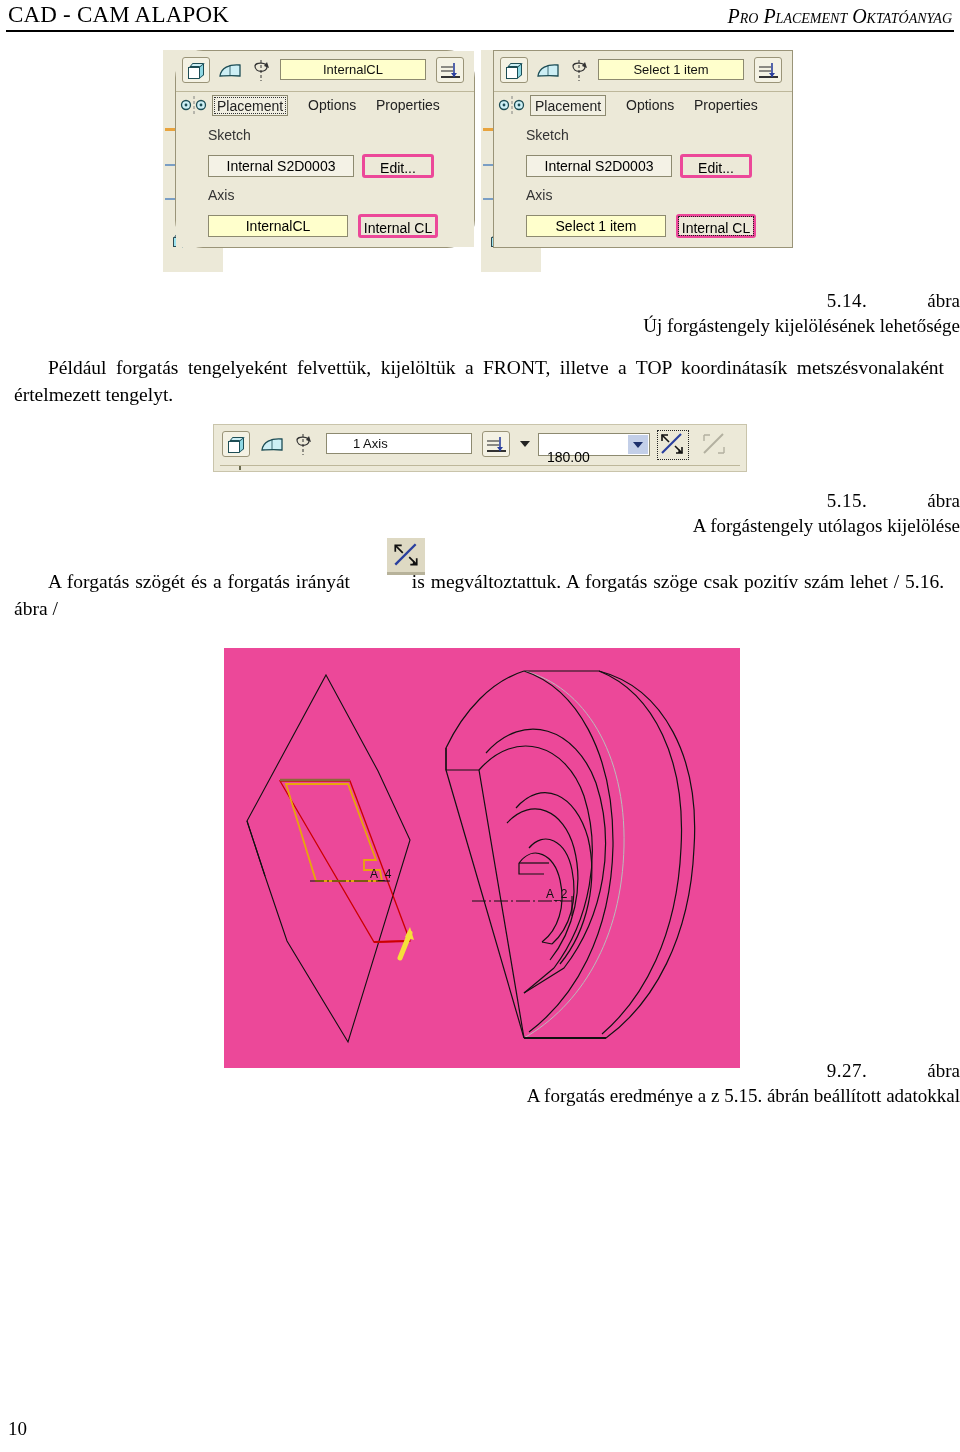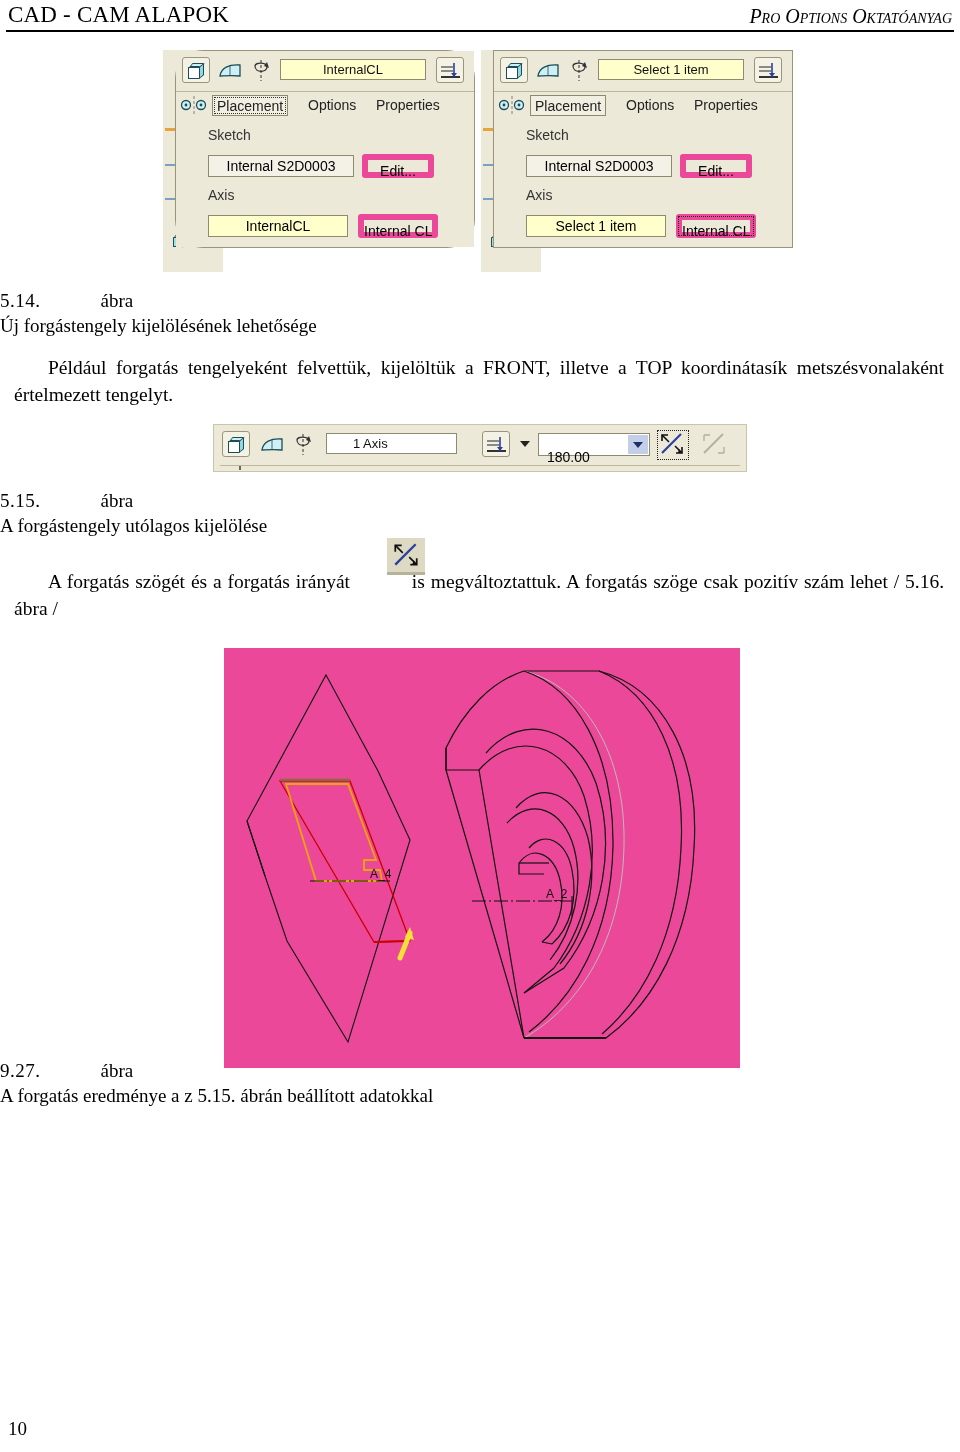--- a/index.html
+++ b/index.html
@@ -274,34 +274,34 @@
     border: 1px solid #8d8a70;
   }
   .btn3d {
     position: absolute;
     height: 24px;
     line-height: 22px;
     box-sizing: border-box;
     font-size: 14px;
     text-align: center;
     background: #ece9d8;
-    border: 6px solid #ec4899;
+    border: 3px solid #ec4899;
     border-radius: 3px;
     white-space: nowrap;
   }
   .btn3d.focus {
     outline: 1px dotted #222;
     outline-offset: -3px;
   }
 
   
   .caption {
     position: absolute;
     width: 960px;
-    text-align: left;
+    text-align: right;
     font-family: "Liberation Serif", serif;
     font-size: 19px;
     line-height: 25px;
   }
   .caption .num { letter-spacing: 0.5px; }
   .caption .gap { display: inline-block; width: 60px; }
 
   .para {
     position: absolute;
     font-family: "Liberation Serif", serif;
@@ -407,21 +407,21 @@
     left: 8px; top: 1418px;
     font-family: "Liberation Serif", serif;
     font-size: 19px;
   }
 </style>
 </head>
 <body>
 
 <div class="page-header">
   <div class="hdr-left">CAD - CAM ALAPOK</div>
-  <div class="hdr-right">Pro Options Oktatóanyag</div>
+  <div class="hdr-right">Pro Placement Oktatóanyag</div>
   <div class="hdr-rule"></div>
 </div>
 
 <div class="shot1">
 
   <div class="tree l">
     <div class="tree-orange"></div>
     <div class="tree-node" style="left:12px; top:86px;">
       <i style="left:0px; top:0px;"></i>
         <i style="left:9px; top:4px;"></i>
@@ -626,21 +626,21 @@
     <span class="ico-rev">
       <svg width="20" height="21" viewBox="0 0 20 21">
         <path d="M9 0 L9 21" stroke="#333" stroke-width="1" stroke-dasharray="3,2"></path>
         <path d="M3 6 C3 2, 15 2, 15 7" stroke="#333" stroke-width="1.4" fill="none"></path>
         <path d="M15 2 L17 8 L12 6 Z" fill="#333"></path>
         <path d="M3 6 C3 13, 15 13, 15 7" stroke="#333" stroke-width="1.2" fill="none"></path>
       </svg>
     </span>
   </div>
 
-  <div class="tb-field" style="left:112px; width:131px; background:#fff; text-align:left; padding-left:26px;">1 Axis</div>
+  <div class="tb-field" style="left:112px; width:146px; background:#fff; text-align:left; padding-left:26px;">1 Axis</div>
 
   <div class="tb-btn sunken" style="left:268px;">
     <span class="ico-depth">
       <svg width="22" height="19" viewBox="0 0 22 19">
         <path d="M1 5 L13 5" stroke="#444" stroke-width="1.2"></path>
         <path d="M1 9 L13 9" stroke="#444" stroke-width="1.2"></path>
         <path d="M1 15 L20 15" stroke="#333" stroke-width="2"></path>
         <path d="M14 1 L14 15" stroke="#2a3f9e" stroke-width="1.6"></path>
         <path d="M11 11 L14 15 L17 11 Z" fill="#2a3f9e"></path>
       </svg>

